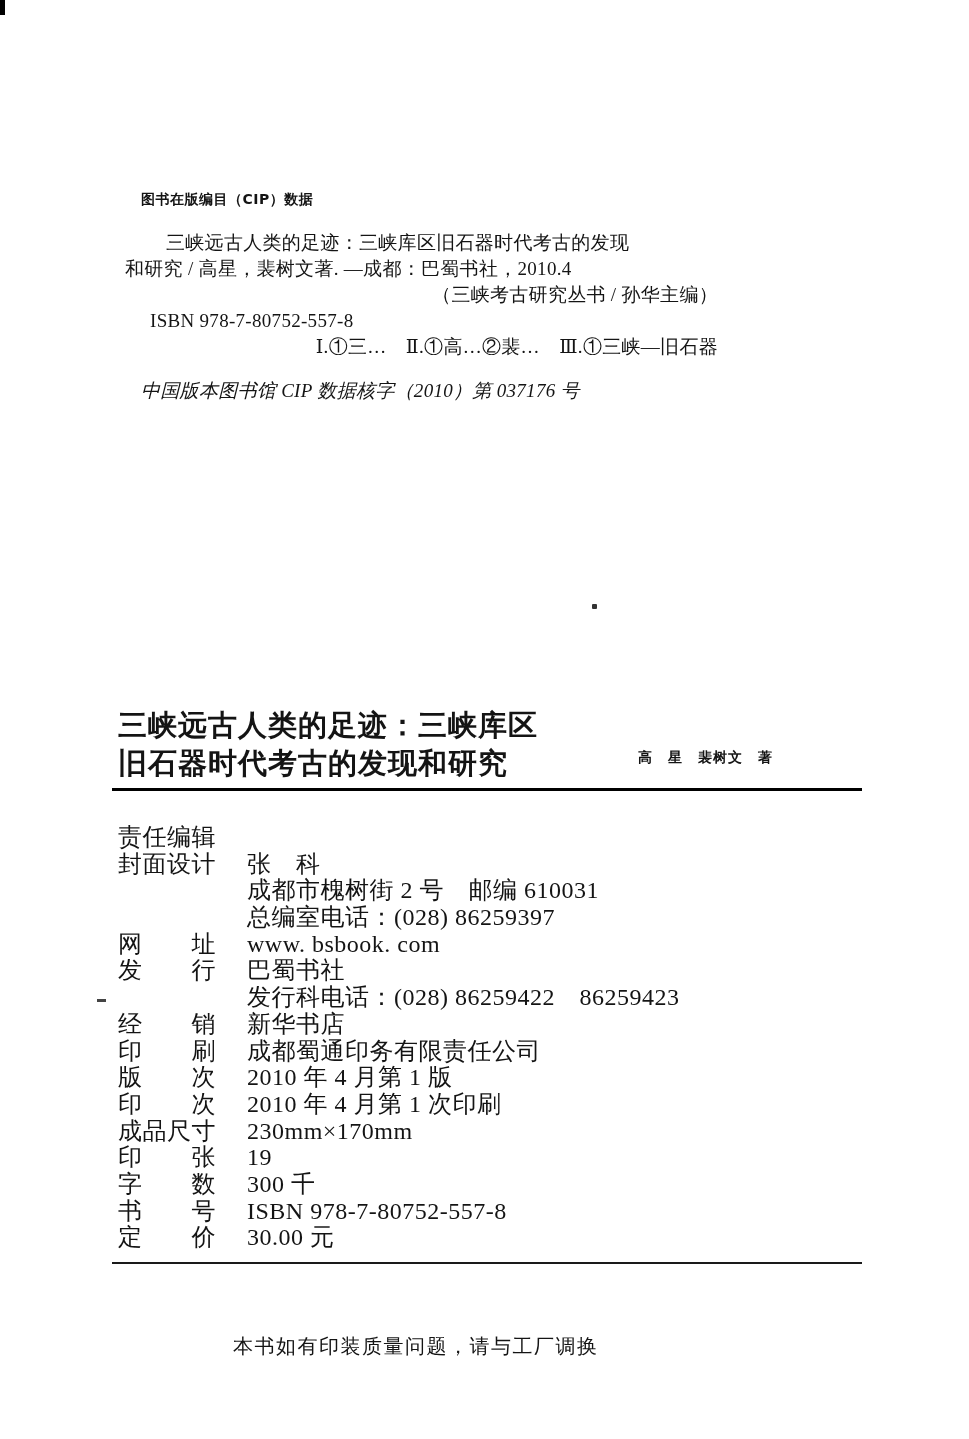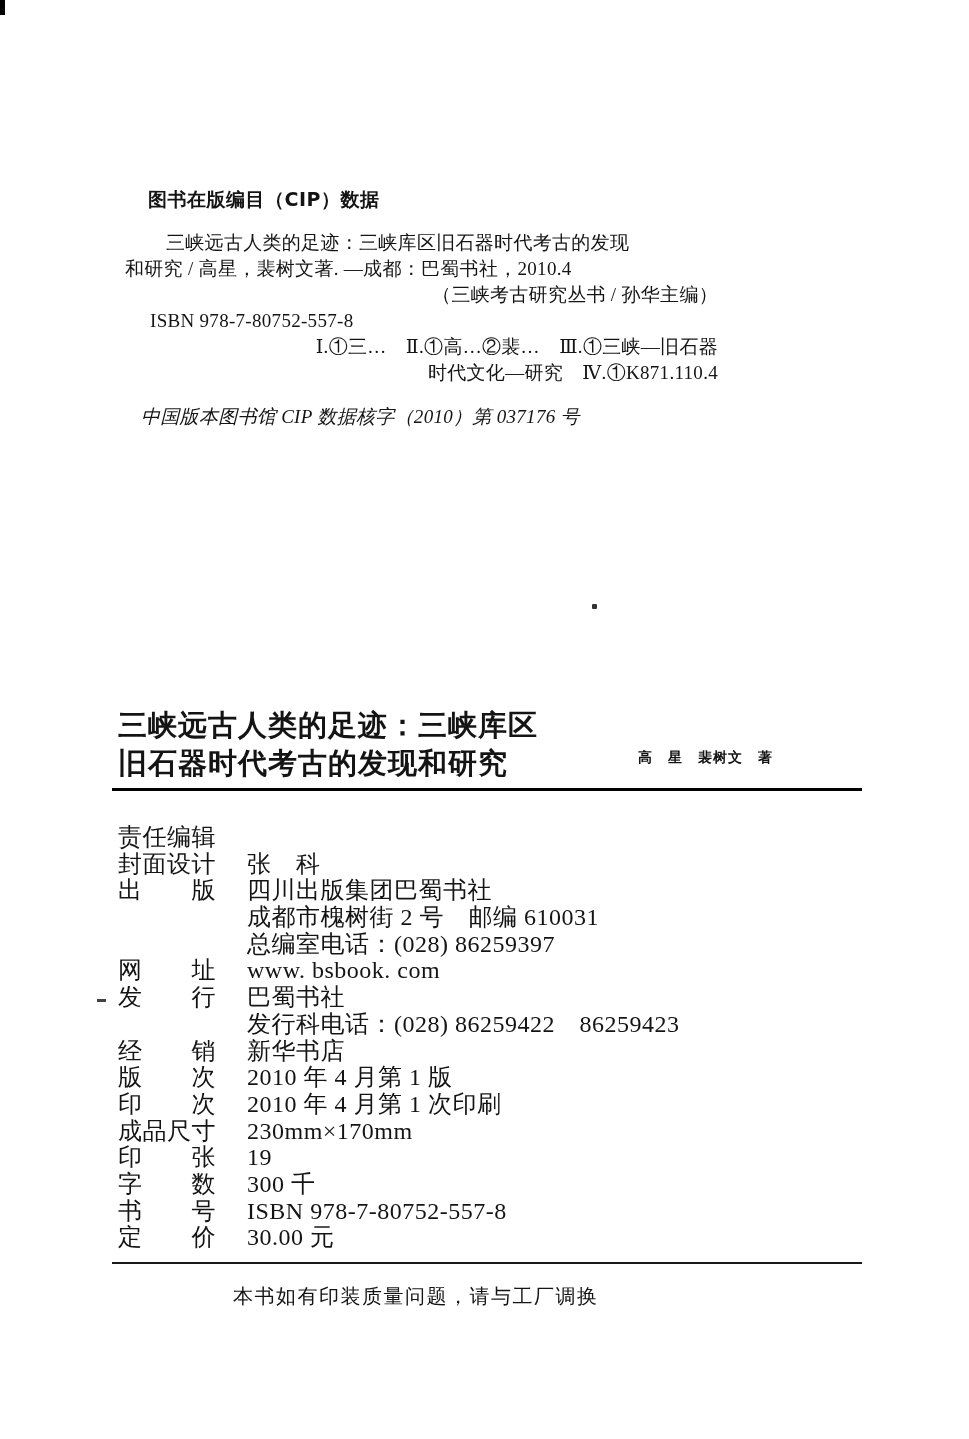--- a/index.html
+++ b/index.html
@@ -11,22 +11,22 @@
     color:#141414;
     font-family:"Liberation Serif","DejaVu Serif",serif;
     -webkit-font-smoothing:antialiased;
   }
   .abs{position:absolute;}
 
   
   .cip{left:118px;top:186px;width:600px;font-size:19px;line-height:26px;}
   .cip-heading{
     font-family:"DejaVu Sans","Liberation Sans",sans-serif;
-    font-weight:700;font-size:19px;
-    margin:0 0 18px 30px;letter-spacing:0.5px;
+    font-weight:700;font-size:14px;
+    margin:0 0 18px 23px;letter-spacing:0.5px;
   }
   .cip-line{white-space:pre;letter-spacing:0.3px;}
   .cip-line.l0{padding-left:48px;}
   .cip-line.l1{padding-left:7px;}
   .cip-line.l2{padding-left:16px;text-align:right;}
   .cip-line.l3{padding-left:32px;}
   .cip-cls{text-align:right;}
   .cip-cls .c0{padding-left:32px;}
   .cip-cls .c1{padding-left:0;}
   .cip-record{margin-top:18px;padding-left:23px;letter-spacing:0.3px;font-style:italic;}
@@ -52,42 +52,41 @@
   .colophon{left:118px;top:804px;width:640px;font-size:24px;margin-top:20px;}
   .col-row{display:flex;height:26.7px;align-items:baseline;line-height:26.7px;}
   .col-row .label{
     display:inline-block;width:129px;flex:0 0 129px;
     white-space:pre;letter-spacing:0.5px;
   }
   .col-row .value{white-space:pre;letter-spacing:0.5px;}
 
   
   .footer-note{
-    left:233px;top:1283px;
+    left:233px;top:1333px;
     font-size:20px;letter-spacing:1.5px;white-space:pre;
   }
 
   
   .artifact{background:#000;}
   .a-topleft{left:0;top:0;width:5px;height:15px;}
   .a-speck{left:592px;top:604px;width:5px;height:5px;background:#333;border-radius:1px;}
   .a-dash{left:97px;top:999px;width:9px;height:3px;background:#444;}
 </style>
 </head>
 <body>
 
 <section class="abs cip">
   <h2 class="cip-heading">图书在版编目（CIP）数据</h2>
   <div class="cip-line l0">三峡远古人类的足迹：三峡库区旧石器时代考古的发现</div>
   <div class="cip-line l1">和研究 / 高星，裴树文著. —成都：巴蜀书社，2010.4</div>
   <div class="cip-line l2">（三峡考古研究丛书 / 孙华主编）</div>
   <div class="cip-line l3">ISBN 978-7-80752-557-8</div>
   <div class="cip-cls">
     <div class="cip-line c0">Ⅰ.①三…　Ⅱ.①高…②裴…　Ⅲ.①三峡—旧石器</div>
-    <div class="cip-line c1">时代文化—研究　Ⅳ.①K871.110.4</div>
   </div>
   <div class="cip-record">中国版本图书馆 CIP 数据核字（2010）第 037176 号</div>
 </section>
 
 <section class="abs title-block">
   <div>三峡远古人类的足迹：三峡库区</div>
   <div>旧石器时代考古的发现和研究</div>
 </section>
 <div class="abs authors">高　星　裴树文　著</div>
 
@@ -97,24 +96,20 @@
   <div>
   <div class="col-row">
     <span class="label">责任编辑</span>
   </div>
 
   <div class="col-row">
     <span class="label">封面设计</span>
     <span class="value">张　科</span>
   </div>
 
-  <div class="col-row">
-    <span class="label">出　　版</span>
-    <span class="value">四川出版集团巴蜀书社</span>
-  </div>
 
   <div class="col-row">
     <span class="label"></span>
     <span class="value">成都市槐树街 2 号　邮编 610031</span>
   </div>
 
   <div class="col-row">
     <span class="label"></span>
     <span class="value">总编室电话：(028) 86259397</span>
   </div>
@@ -132,20 +127,24 @@
   <div class="col-row">
     <span class="label"></span>
     <span class="value">发行科电话：(028) 86259422　86259423</span>
   </div>
 
   <div class="col-row">
     <span class="label">经　　销</span>
     <span class="value">新华书店</span>
   </div>
 
+  <div class="col-row">
+    <span class="label">印　　刷</span>
+    <span class="value">成都蜀通印务有限责任公司</span>
+  </div>
 
   <div class="col-row">
     <span class="label">版　　次</span>
     <span class="value">2010 年 4 月第 1 版</span>
   </div>
 
   <div class="col-row">
     <span class="label">印　　次</span>
     <span class="value">2010 年 4 月第 1 次印刷</span>
   </div>

